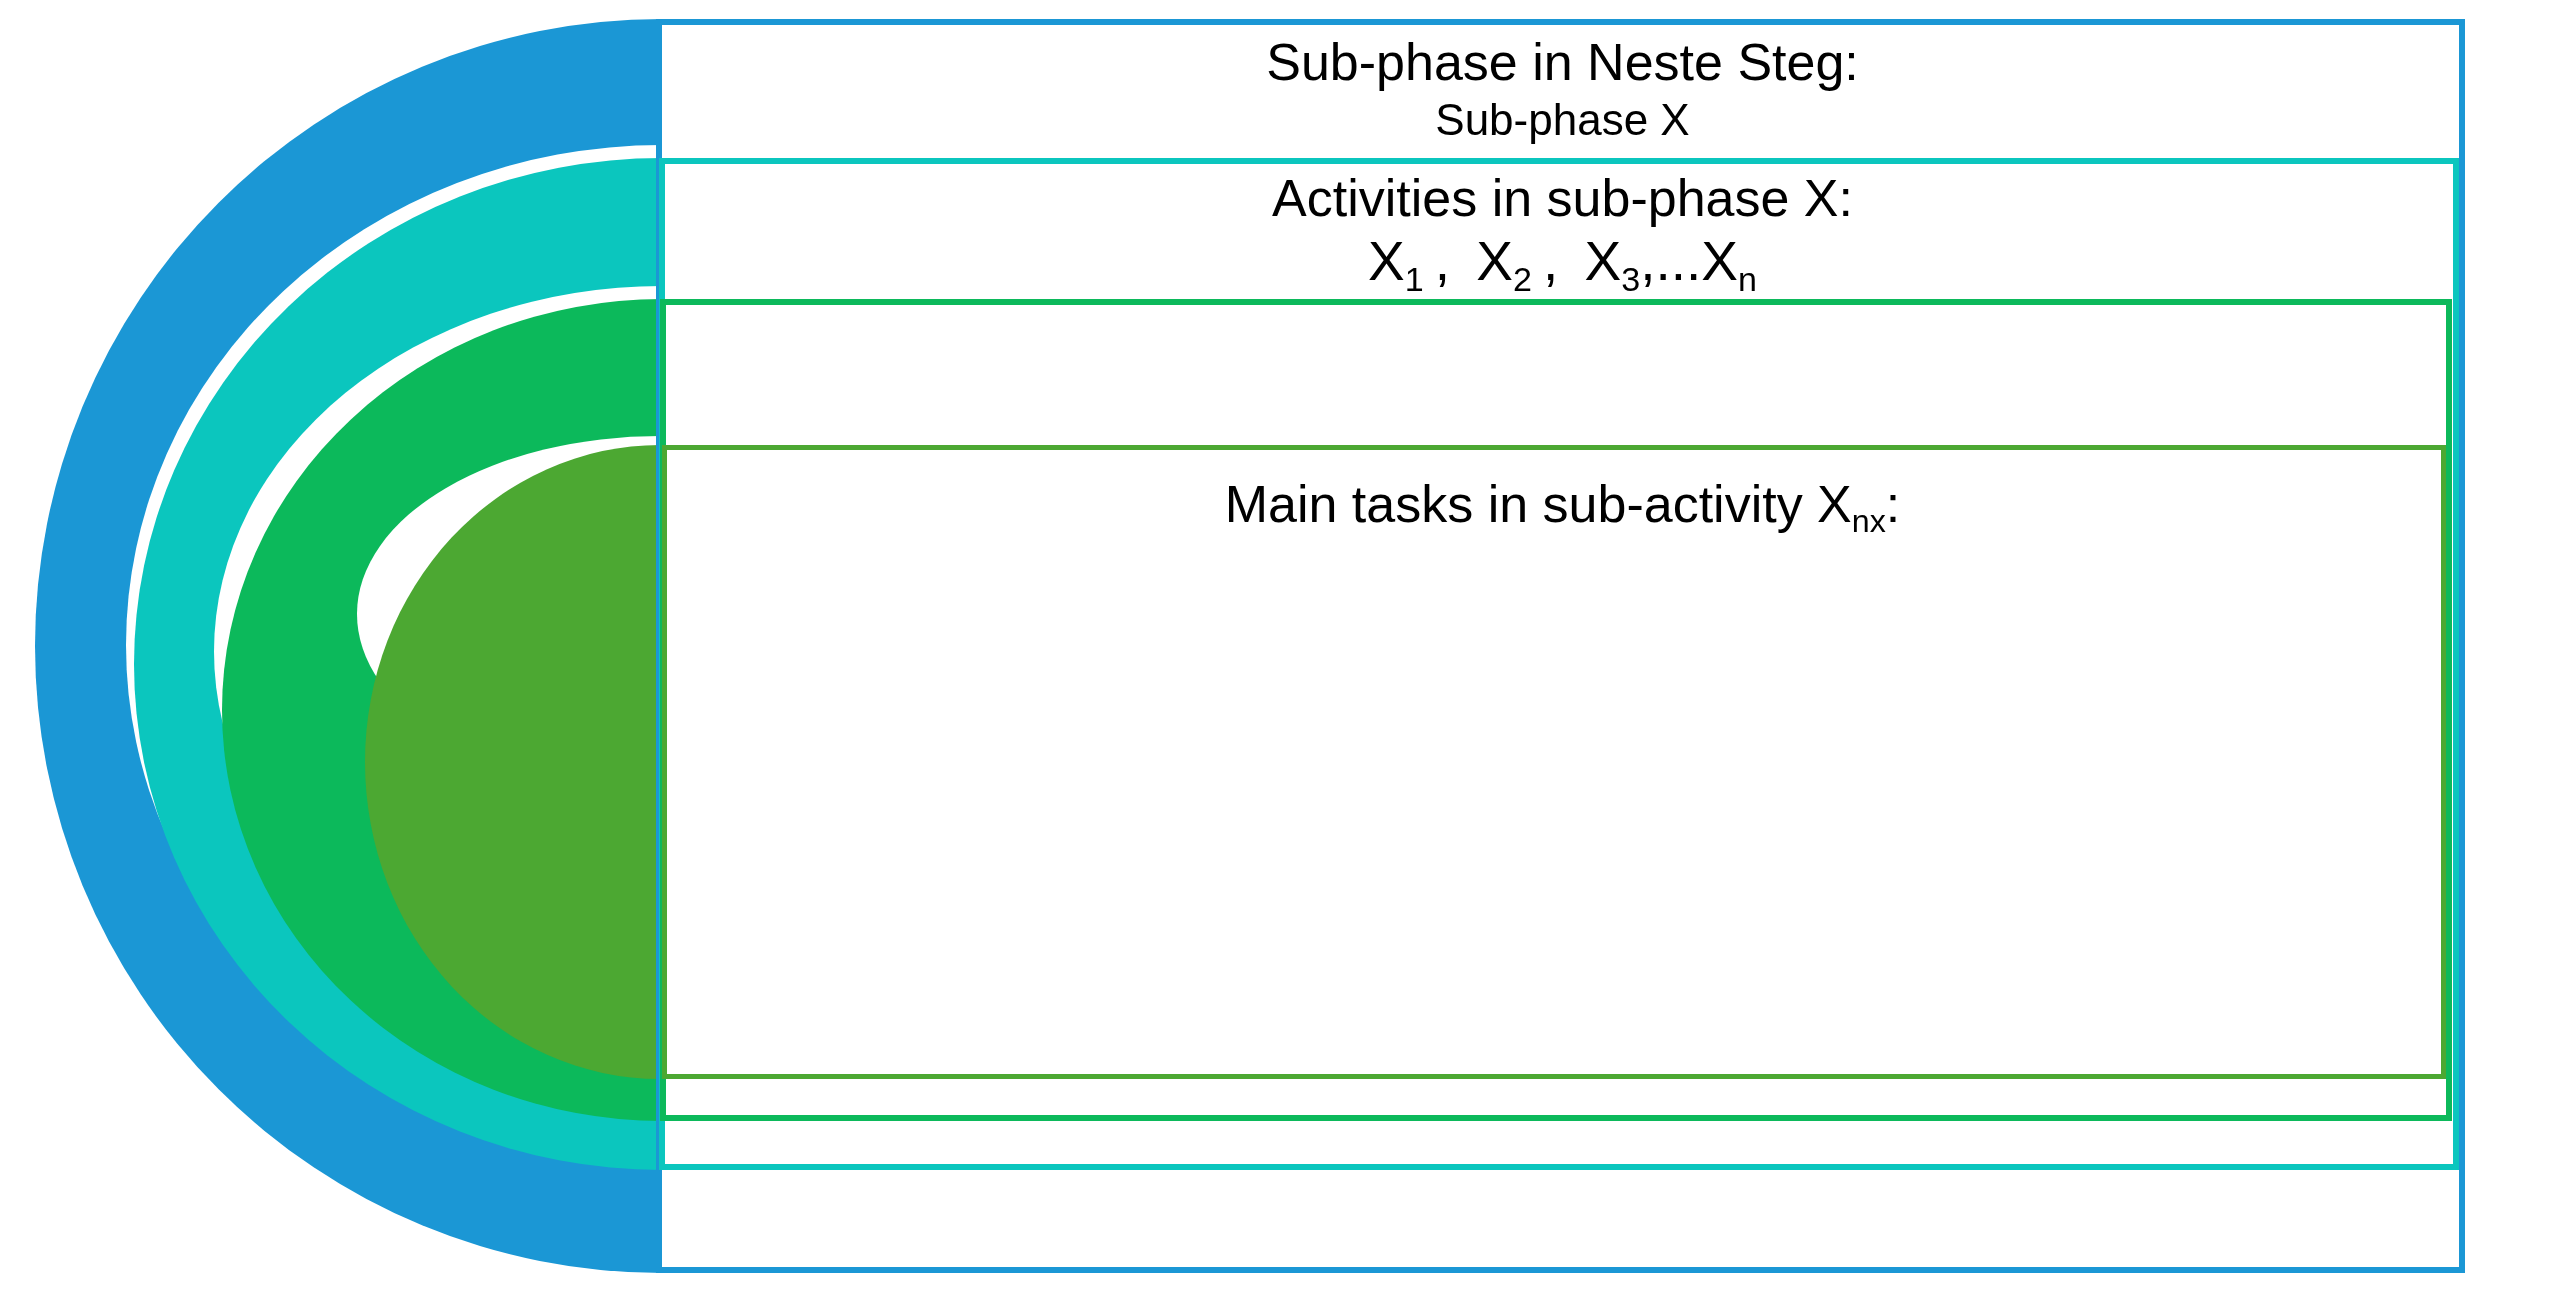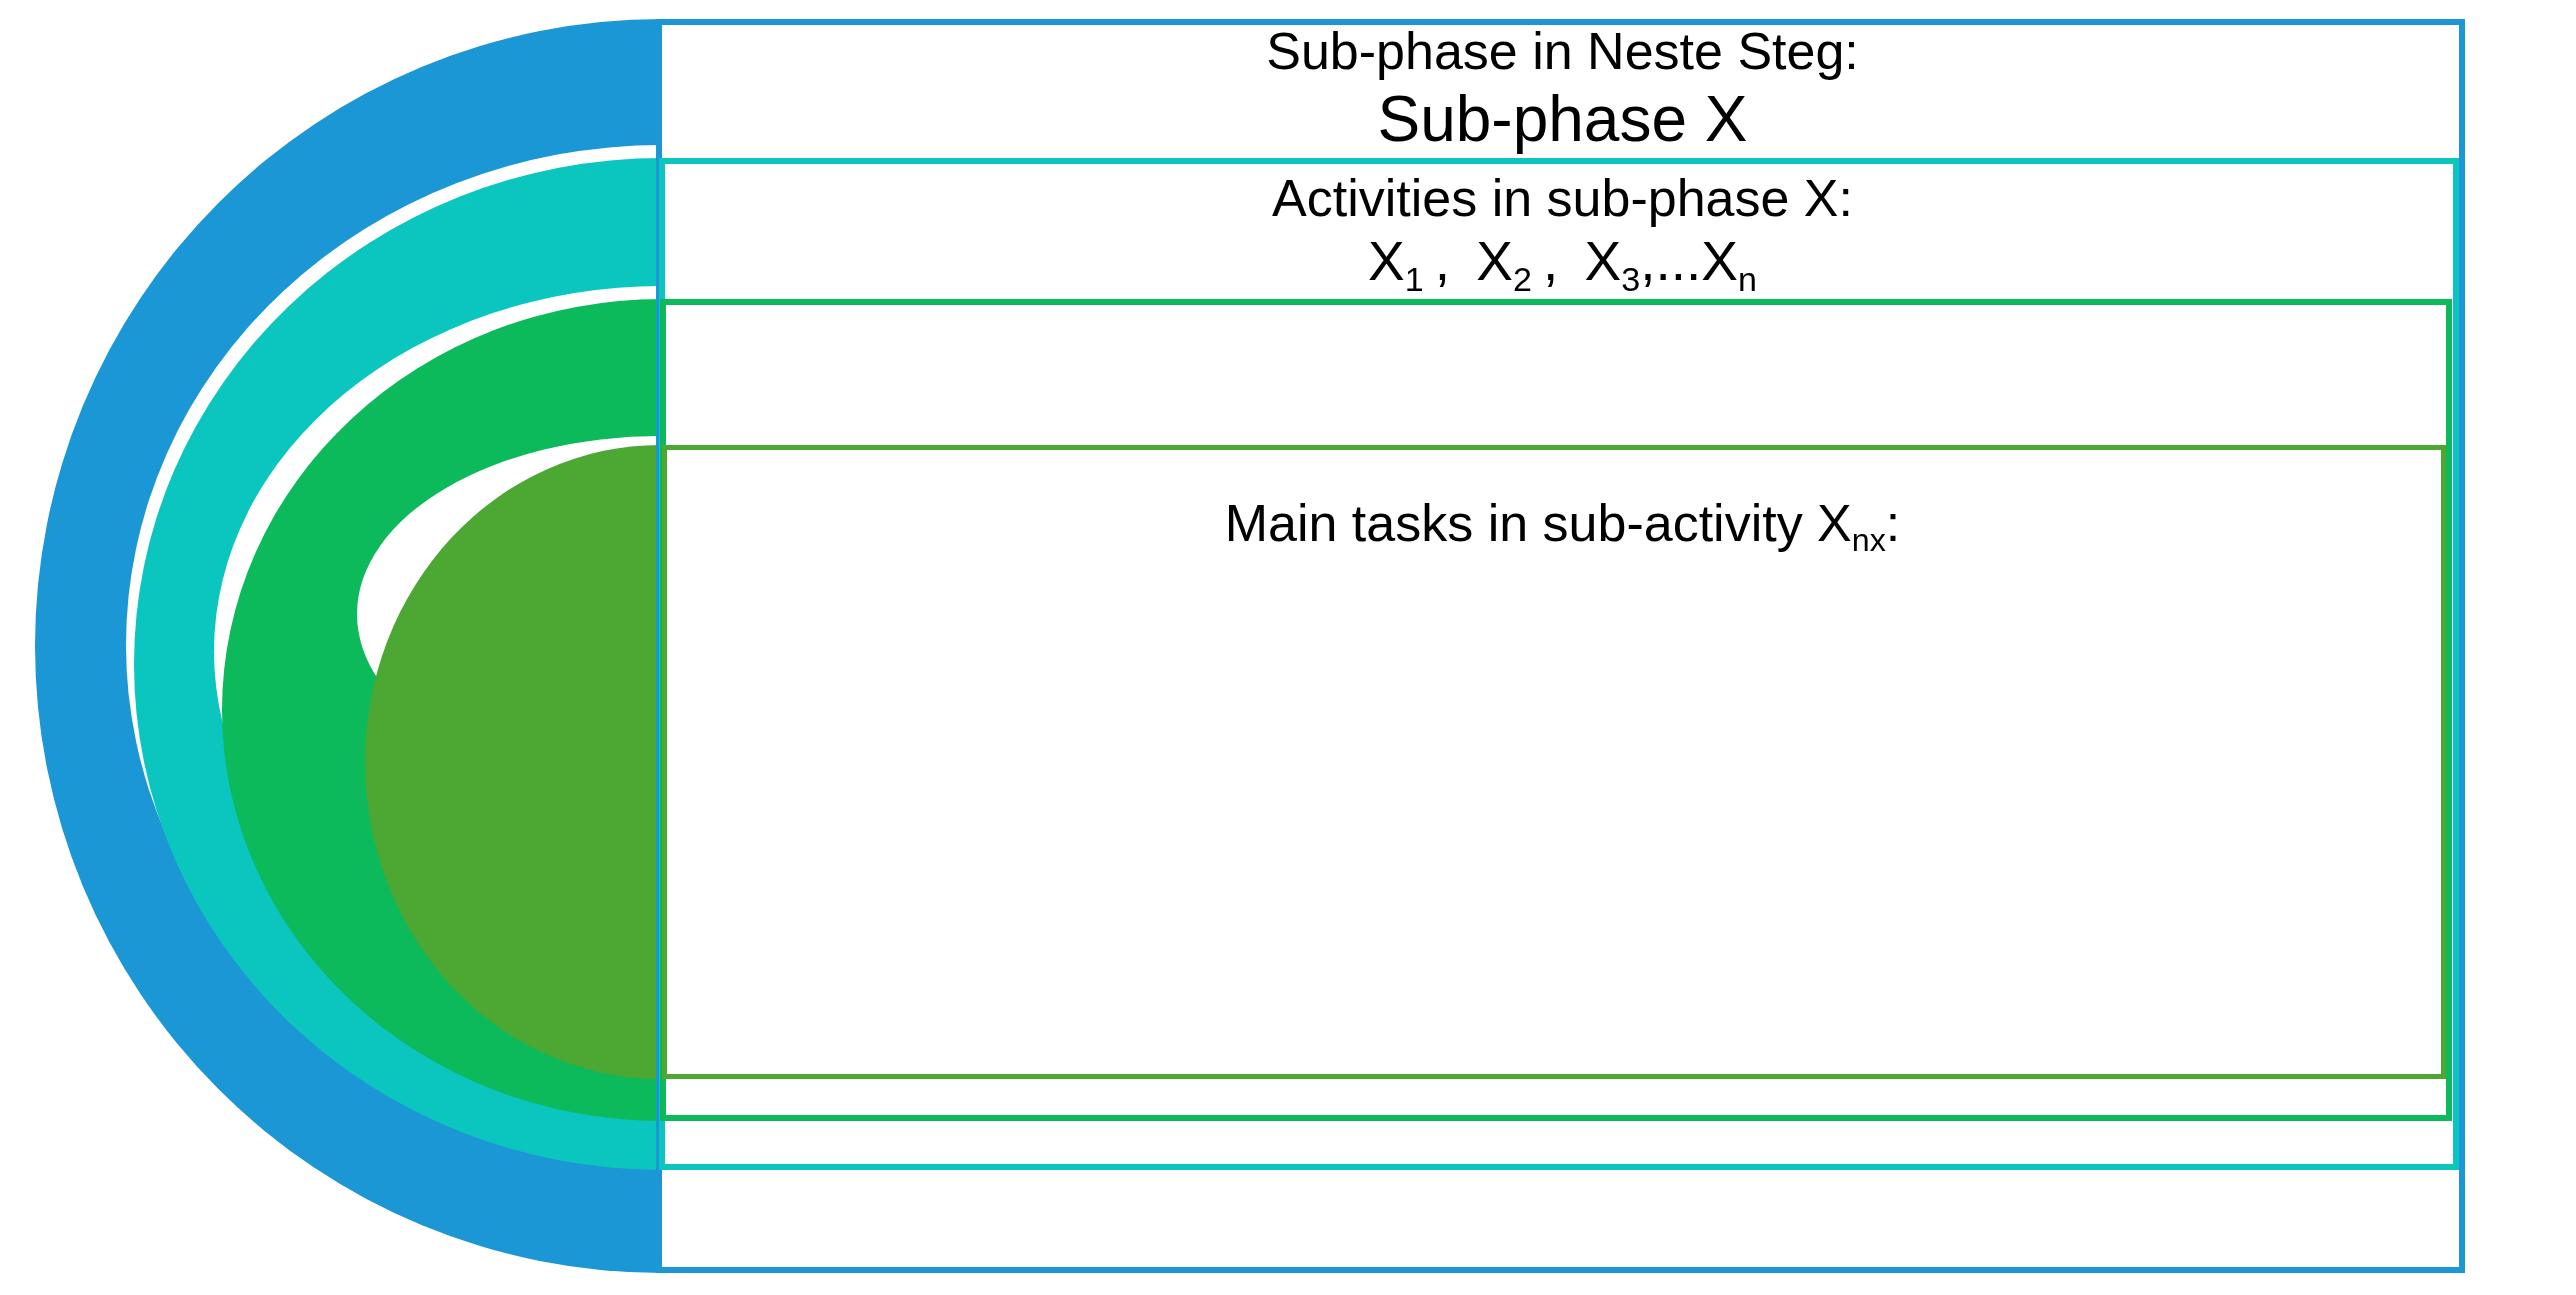--- a/index.html
+++ b/index.html
@@ -58,21 +58,21 @@
     align-items: center;
     justify-content: center;
     color: #000000;
     text-align: center;
   }
   .line {
     white-space: nowrap;
     line-height: 1.18;
   }
   .l1 { font-size: 52px; }
-  .l2 { font-size: 64px; }
+  .l2 { font-size: 44px; }
   .ln-big { font-size: 55px; }
 
   sub {
     font-size: 0.62em;
     vertical-align: -0.32em;
     line-height: 0;
   }
   .sp { display: inline-block; width: 0.20em; }
 </style>
 </head>
@@ -117,20 +117,20 @@
     <div class="line ln-big">
       <span>X<sub>1</sub></span><span class="sp"></span>,
       <span class="sp"></span><span>X<sub>2</sub></span><span class="sp"></span>,
       <span class="sp"></span><span>X<sub>3</sub></span>,<span>...</span><span>X<sub>n</sub></span>
     </div>
   </div>
 
   <div class="row" style="left:669px; top:308px; width:1787px; height:128px;">
   </div>
 
-  <div class="row" style="left:669px; top:460px; width:1787px; height:128px;">
+  <div class="row" style="left:669px; top:441px; width:1787px; height:128px;">
     <div class="line l1">
       <span>Main tasks in sub-activity X</span><sub>nx</sub><span>:</span>
     </div>
   </div>
 
 </div>
 
 
 </body></html>

